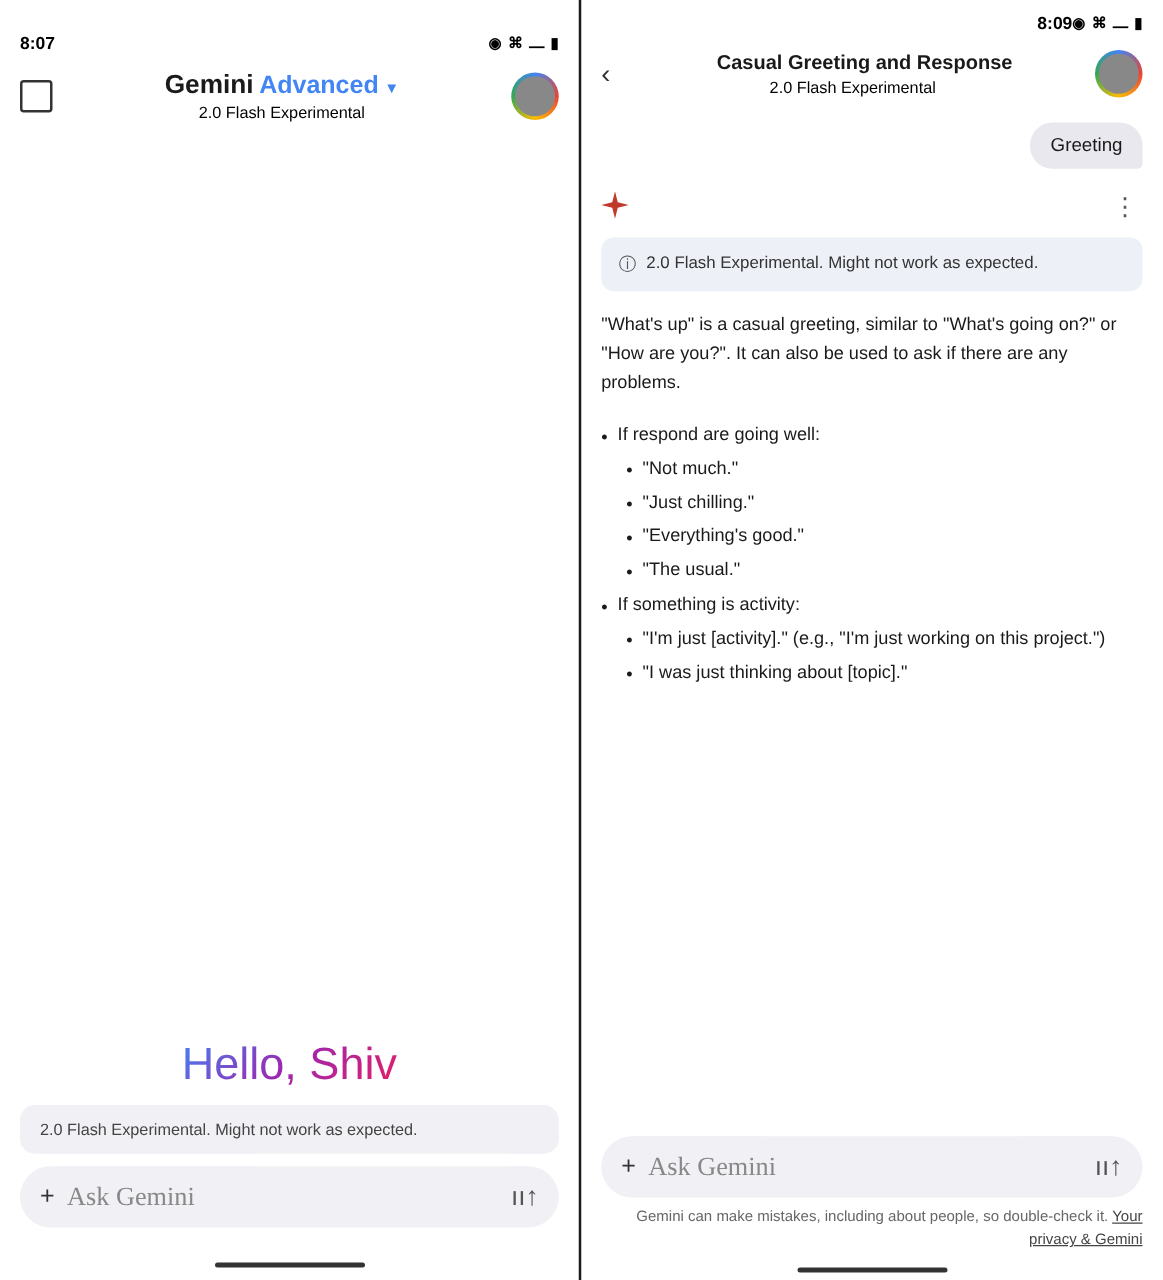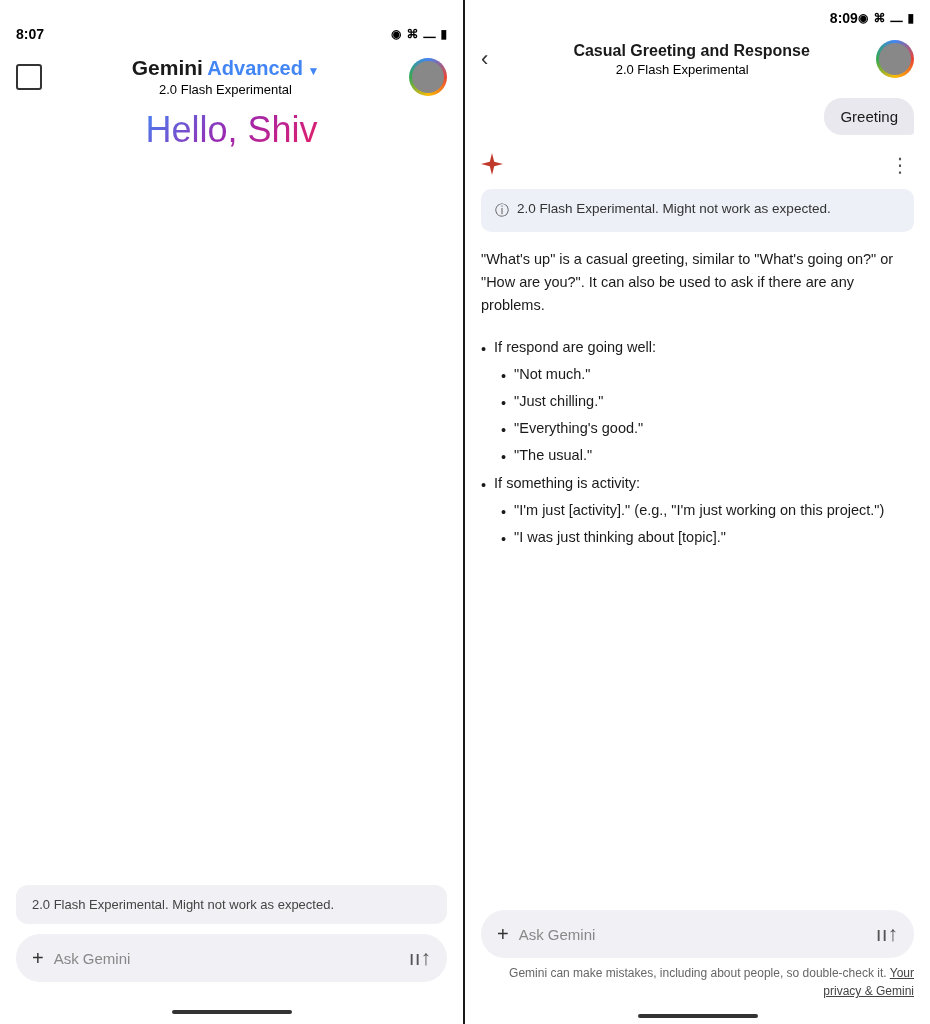--- a/index.html
+++ b/index.html
@@ -76,21 +76,21 @@
       width: 26px;
       height: 26px;
       border: 2px solid #333;
       border-radius: 3px;
       position: relative;
     }
 
     .left-main {
       flex: 1;
       display: flex;
-      align-items: flex-start;
+      align-items: flex-end;
       justify-content: center;
     }
 
     .hello-text {
       font-size: 36px;
       font-weight: 400;
       background: linear-gradient(135deg, #4285f4 0%, #9c27b0 50%, #e91e63 100%);
       -webkit-background-clip: text;
       -webkit-text-fill-color: transparent;
       background-clip: text;
@@ -113,22 +113,23 @@
       display: flex;
       align-items: center;
       background: #f0f0f5;
       border-radius: 28px;
       padding: 12px 16px;
       gap: 10px;
     }
 
     .input-bar-text {
       flex: 1;
-      font-size: 15px;
+      font-size: 21px;
       color: #888;
+      font-family: Liberation Serif, serif;
     }
 
     .plus-icon {
       font-size: 20px;
       color: #333;
       font-weight: 300;
     }
 
     .mic-icon {
       font-size: 21px;

